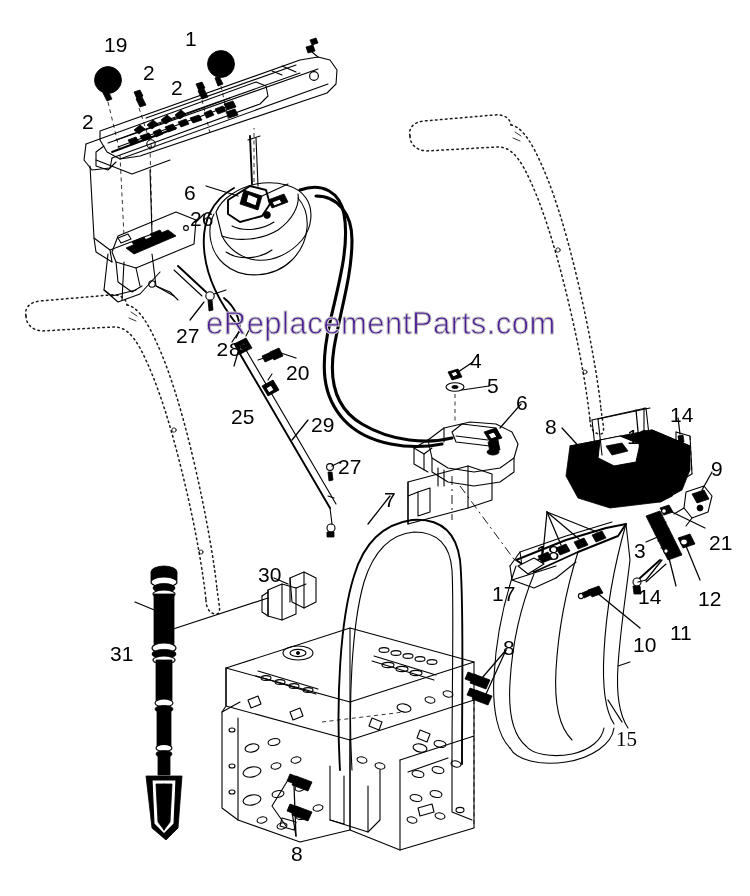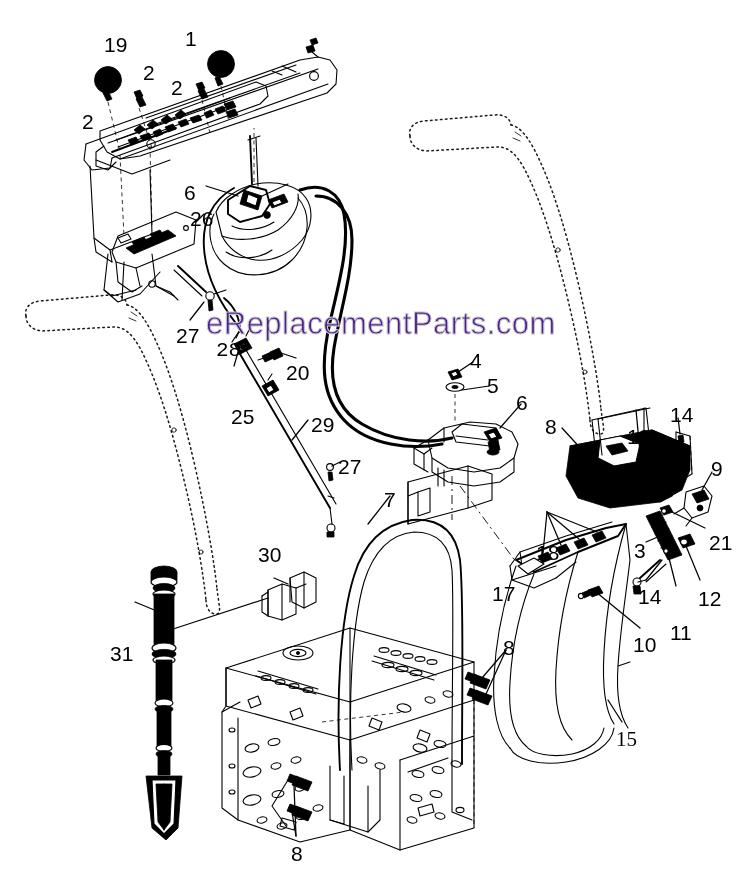--- a/index.html
+++ b/index.html
@@ -571,18 +571,18 @@
 <div class="lbl" style="left:536px;top:502px;margin-top:40px;">18</div>
 <div class="lbl" style="left:634px;top:540px;">3</div>
 <div class="lbl" style="left:709px;top:532px;">21</div>
 <div class="lbl" style="left:492px;top:583px;">17</div>
 <div class="lbl" style="left:638px;top:586px;">14</div>
 <div class="lbl" style="left:670px;top:622px;">11</div>
 <div class="lbl" style="left:698px;top:588px;">12</div>
 <div class="lbl" style="left:633px;top:634px;">10</div>
 <div class="lbl" style="left:616px;top:729px;font-family:Liberation Serif, serif;">15</div>
 <div class="lbl" style="left:384px;top:489px;">7</div>
-<div class="lbl" style="left:258px;top:544px;">30</div>
+<div class="lbl" style="left:258px;top:564px;">30</div>
 <div class="lbl" style="left:110px;top:600px;margin-top:43px;">31</div>
 <div class="lbl" style="left:503px;top:637px;">8</div>
 <div class="lbl" style="left:291px;top:843px;">8</div>
 
 </div>
 
 </body></html>

